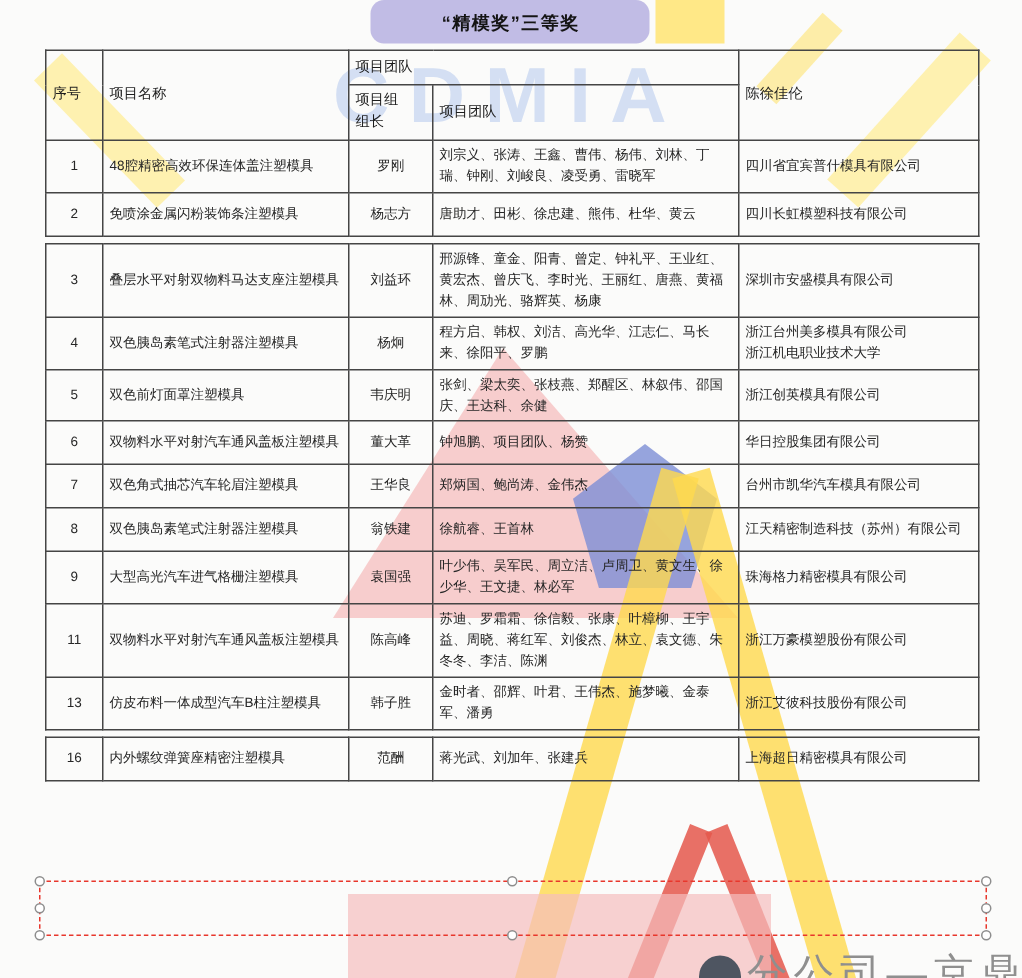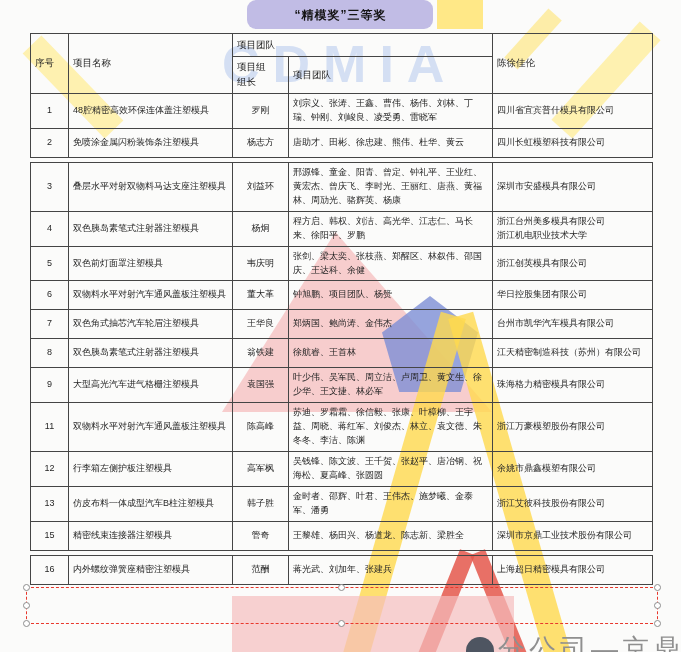--- a/index.html
+++ b/index.html
@@ -195,39 +195,25 @@
           <td class="left company">珠海格力精密模具有限公司</td>
         </tr>
         <tr>
           <td class="center">11</td>
           <td class="left">双物料水平对射汽车通风盖板注塑模具</td>
           <td class="center">陈高峰</td>
           <td class="left">苏迪、罗霜霜、徐信毅、张康、叶樟柳、王宇益、周晓、蒋红军、刘俊杰、林立、袁文德、朱冬冬、李洁、陈渊</td>
           <td class="left company">浙江万豪模塑股份有限公司</td>
         </tr>
         <tr>
-          <td class="center">12</td>
-          <td class="left">行李箱左侧护板注塑模具</td>
-          <td class="center">高军枫</td>
-          <td class="left">吴钱锋、陈文波、王千贺、张赵平、唐冶钢、祝海松、夏高峰、张圆圆</td>
-          <td class="left company">余姚市鼎鑫模塑有限公司</td>
-        </tr>
-        <tr>
           <td class="center">13</td>
           <td class="left">仿皮布料一体成型汽车B柱注塑模具</td>
           <td class="center">韩子胜</td>
           <td class="left">金时者、邵辉、叶君、王伟杰、施梦曦、金泰军、潘勇</td>
           <td class="left company">浙江艾彼科技股份有限公司</td>
-        </tr>
-        <tr>
-          <td class="center">15</td>
-          <td class="left">精密线束连接器注塑模具</td>
-          <td class="center">管奇</td>
-          <td class="left">王黎雄、杨田兴、杨道龙、陈志新、梁胜全</td>
-          <td class="left company">深圳市京鼎工业技术股份有限公司</td>
         </tr>
       </tbody>
   </table>
 
   <table class="seg gap-big">
     <colgroup>
         <col style="width:38px">
         <col style="width:164px">
         <col style="width:56px">
         <col style="width:204px">

